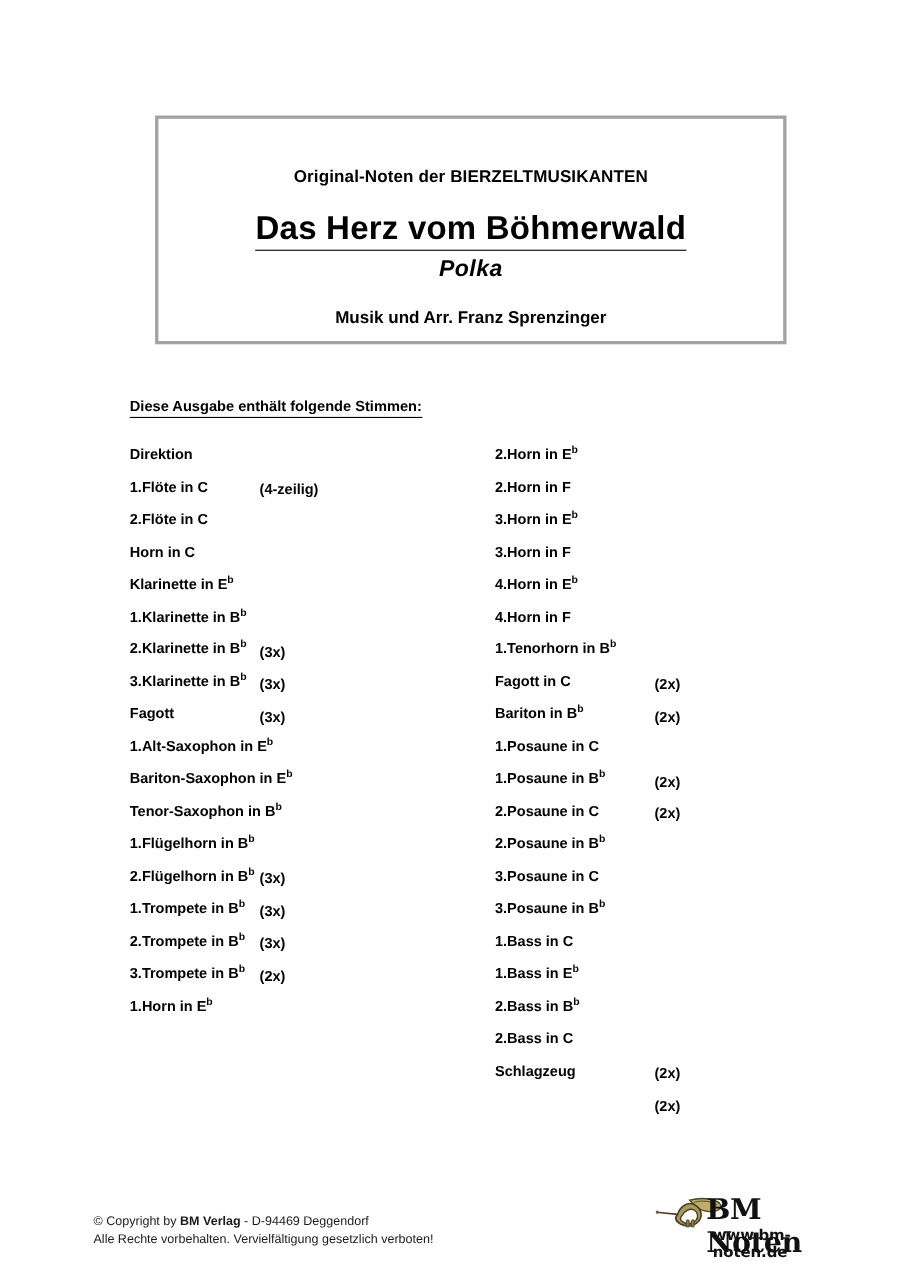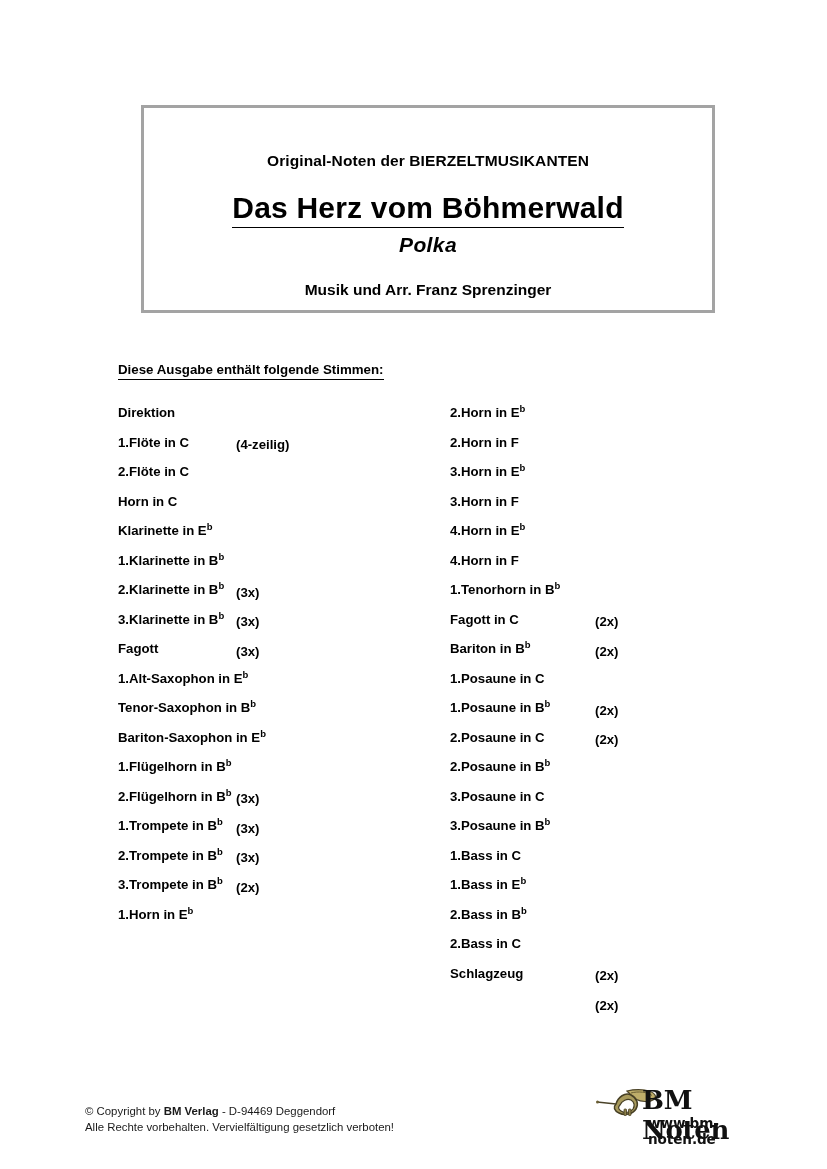--- a/index.html
+++ b/index.html
@@ -187,22 +187,22 @@
       <div class="row"><span class="label">Direktion</span><span class="note wide">(4-zeilig)</span></div>
       <div class="row"><span class="label">1.Flöte in C</span></div>
       <div class="row"><span class="label">2.Flöte in C</span></div>
       <div class="row"><span class="label">Horn in C</span></div>
       <div class="row"><span class="label">Klarinette in E<sup class="flat">b</sup></span></div>
       <div class="row"><span class="label">1.Klarinette in B<sup class="flat">b</sup></span><span class="note">(3x)</span></div>
       <div class="row"><span class="label">2.Klarinette in B<sup class="flat">b</sup></span><span class="note">(3x)</span></div>
       <div class="row"><span class="label">3.Klarinette in B<sup class="flat">b</sup></span><span class="note">(3x)</span></div>
       <div class="row"><span class="label">Fagott</span></div>
       <div class="row"><span class="label">1.Alt-Saxophon in E<sup class="flat">b</sup></span></div>
+      <div class="row"><span class="label">Bariton-Saxophon in E<sup class="flat">b</sup></span></div>
       <div class="row"><span class="label">Tenor-Saxophon in B<sup class="flat">b</sup></span></div>
-      <div class="row"><span class="label">Bariton-Saxophon in E<sup class="flat">b</sup></span></div>
       <div class="row"><span class="label">1.Flügelhorn in B<sup class="flat">b</sup></span><span class="note">(3x)</span></div>
       <div class="row"><span class="label">2.Flügelhorn in B<sup class="flat">b</sup></span><span class="note">(3x)</span></div>
       <div class="row"><span class="label">1.Trompete in B<sup class="flat">b</sup></span><span class="note">(3x)</span></div>
       <div class="row"><span class="label">2.Trompete in B<sup class="flat">b</sup></span><span class="note">(2x)</span></div>
       <div class="row"><span class="label">3.Trompete in B<sup class="flat">b</sup></span></div>
       <div class="row"><span class="label">1.Horn in E<sup class="flat">b</sup></span></div>
     </div>
 
   <div class="col col-right" id="col-right">
       <div class="row"><span class="label">2.Horn in E<sup class="flat">b</sup></span></div>

